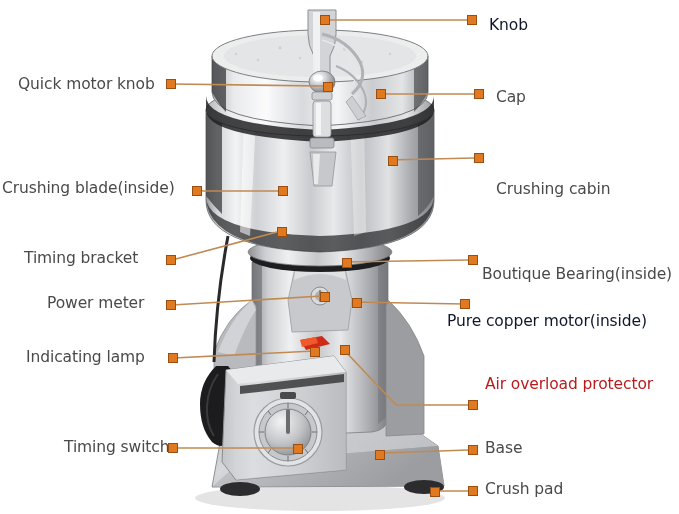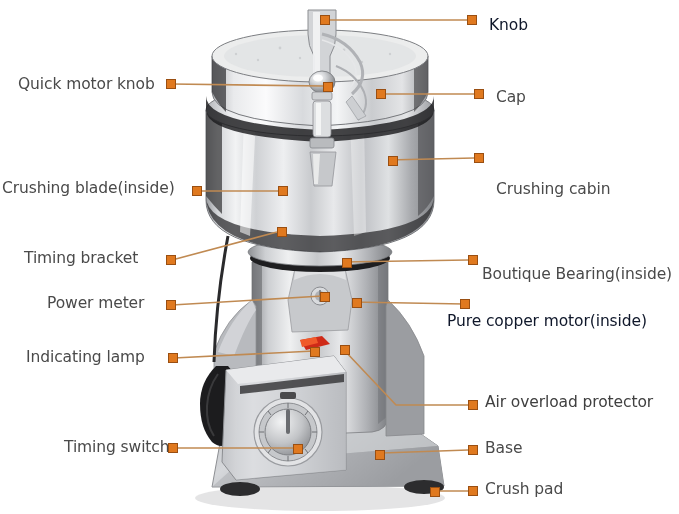--- a/index.html
+++ b/index.html
@@ -267,21 +267,21 @@
       <div class="marker" style="left: 376px; top: 89px; background: rgb(224, 121, 31); border-color: rgb(154, 79, 18);"></div>
       <div class="callout-text right" style="left: 496px; top: 149px; color: rgb(74, 74, 74); margin-top: 33px;">Crushing cabin</div>
       <div class="marker" style="left: 474px; top: 153px; background: rgb(224, 121, 31); border-color: rgb(154, 79, 18);"></div>
       <div class="marker" style="left: 388px; top: 156px; background: rgb(224, 121, 31); border-color: rgb(154, 79, 18);"></div>
       <div class="callout-text right" style="left: 482px; top: 267px; color: rgb(74, 74, 74);">Boutique Bearing(inside)</div>
       <div class="marker" style="left: 468px; top: 255px; background: rgb(224, 121, 31); border-color: rgb(154, 79, 18);"></div>
       <div class="marker" style="left: 342px; top: 258px; background: rgb(224, 121, 31); border-color: rgb(154, 79, 18);"></div>
       <div class="callout-text right" style="left: 447px; top: 314px; color: #0f172a;">Pure copper motor(inside)</div>
       <div class="marker" style="left: 460px; top: 299px; background: rgb(224, 121, 31); border-color: rgb(154, 79, 18);"></div>
       <div class="marker" style="left: 352px; top: 298px; background: rgb(224, 121, 31); border-color: rgb(154, 79, 18);"></div>
-      <div class="callout-text right" style="left: 485px; top: 395px; color: #404040;">Air overload protector</div>
+      <div class="callout-text right" style="left: 485px; top: 377px; color: #b91c1c;">Air overload protector</div>
       <div class="marker" style="left: 468px; top: 400px; background: rgb(224, 121, 31); border-color: rgb(154, 79, 18);"></div>
       <div class="marker" style="left: 340px; top: 345px; background: rgb(224, 121, 31); border-color: rgb(154, 79, 18);"></div>
       <div class="callout-text right" style="left: 485px; top: 441px; color: rgb(74, 74, 74);">Base</div>
       <div class="marker" style="left: 468px; top: 445px; background: rgb(224, 121, 31); border-color: rgb(154, 79, 18);"></div>
       <div class="marker" style="left: 375px; top: 450px; background: rgb(224, 121, 31); border-color: rgb(154, 79, 18);"></div>
       <div class="callout-text right" style="left: 485px; top: 482px; color: rgb(74, 74, 74);">Crush pad</div>
       <div class="marker" style="left: 468px; top: 486px; background: rgb(224, 121, 31); border-color: rgb(154, 79, 18);"></div>
       <div class="marker" style="left: 430px; top: 487px; background: rgb(224, 121, 31); border-color: rgb(154, 79, 18);"></div>
       <div class="callout-text left" style="left: 18px; top: 77px; color: rgb(74, 74, 74);">Quick motor knob</div>
       <div class="marker" style="left: 166px; top: 79px; background: rgb(224, 121, 31); border-color: rgb(154, 79, 18);"></div>

